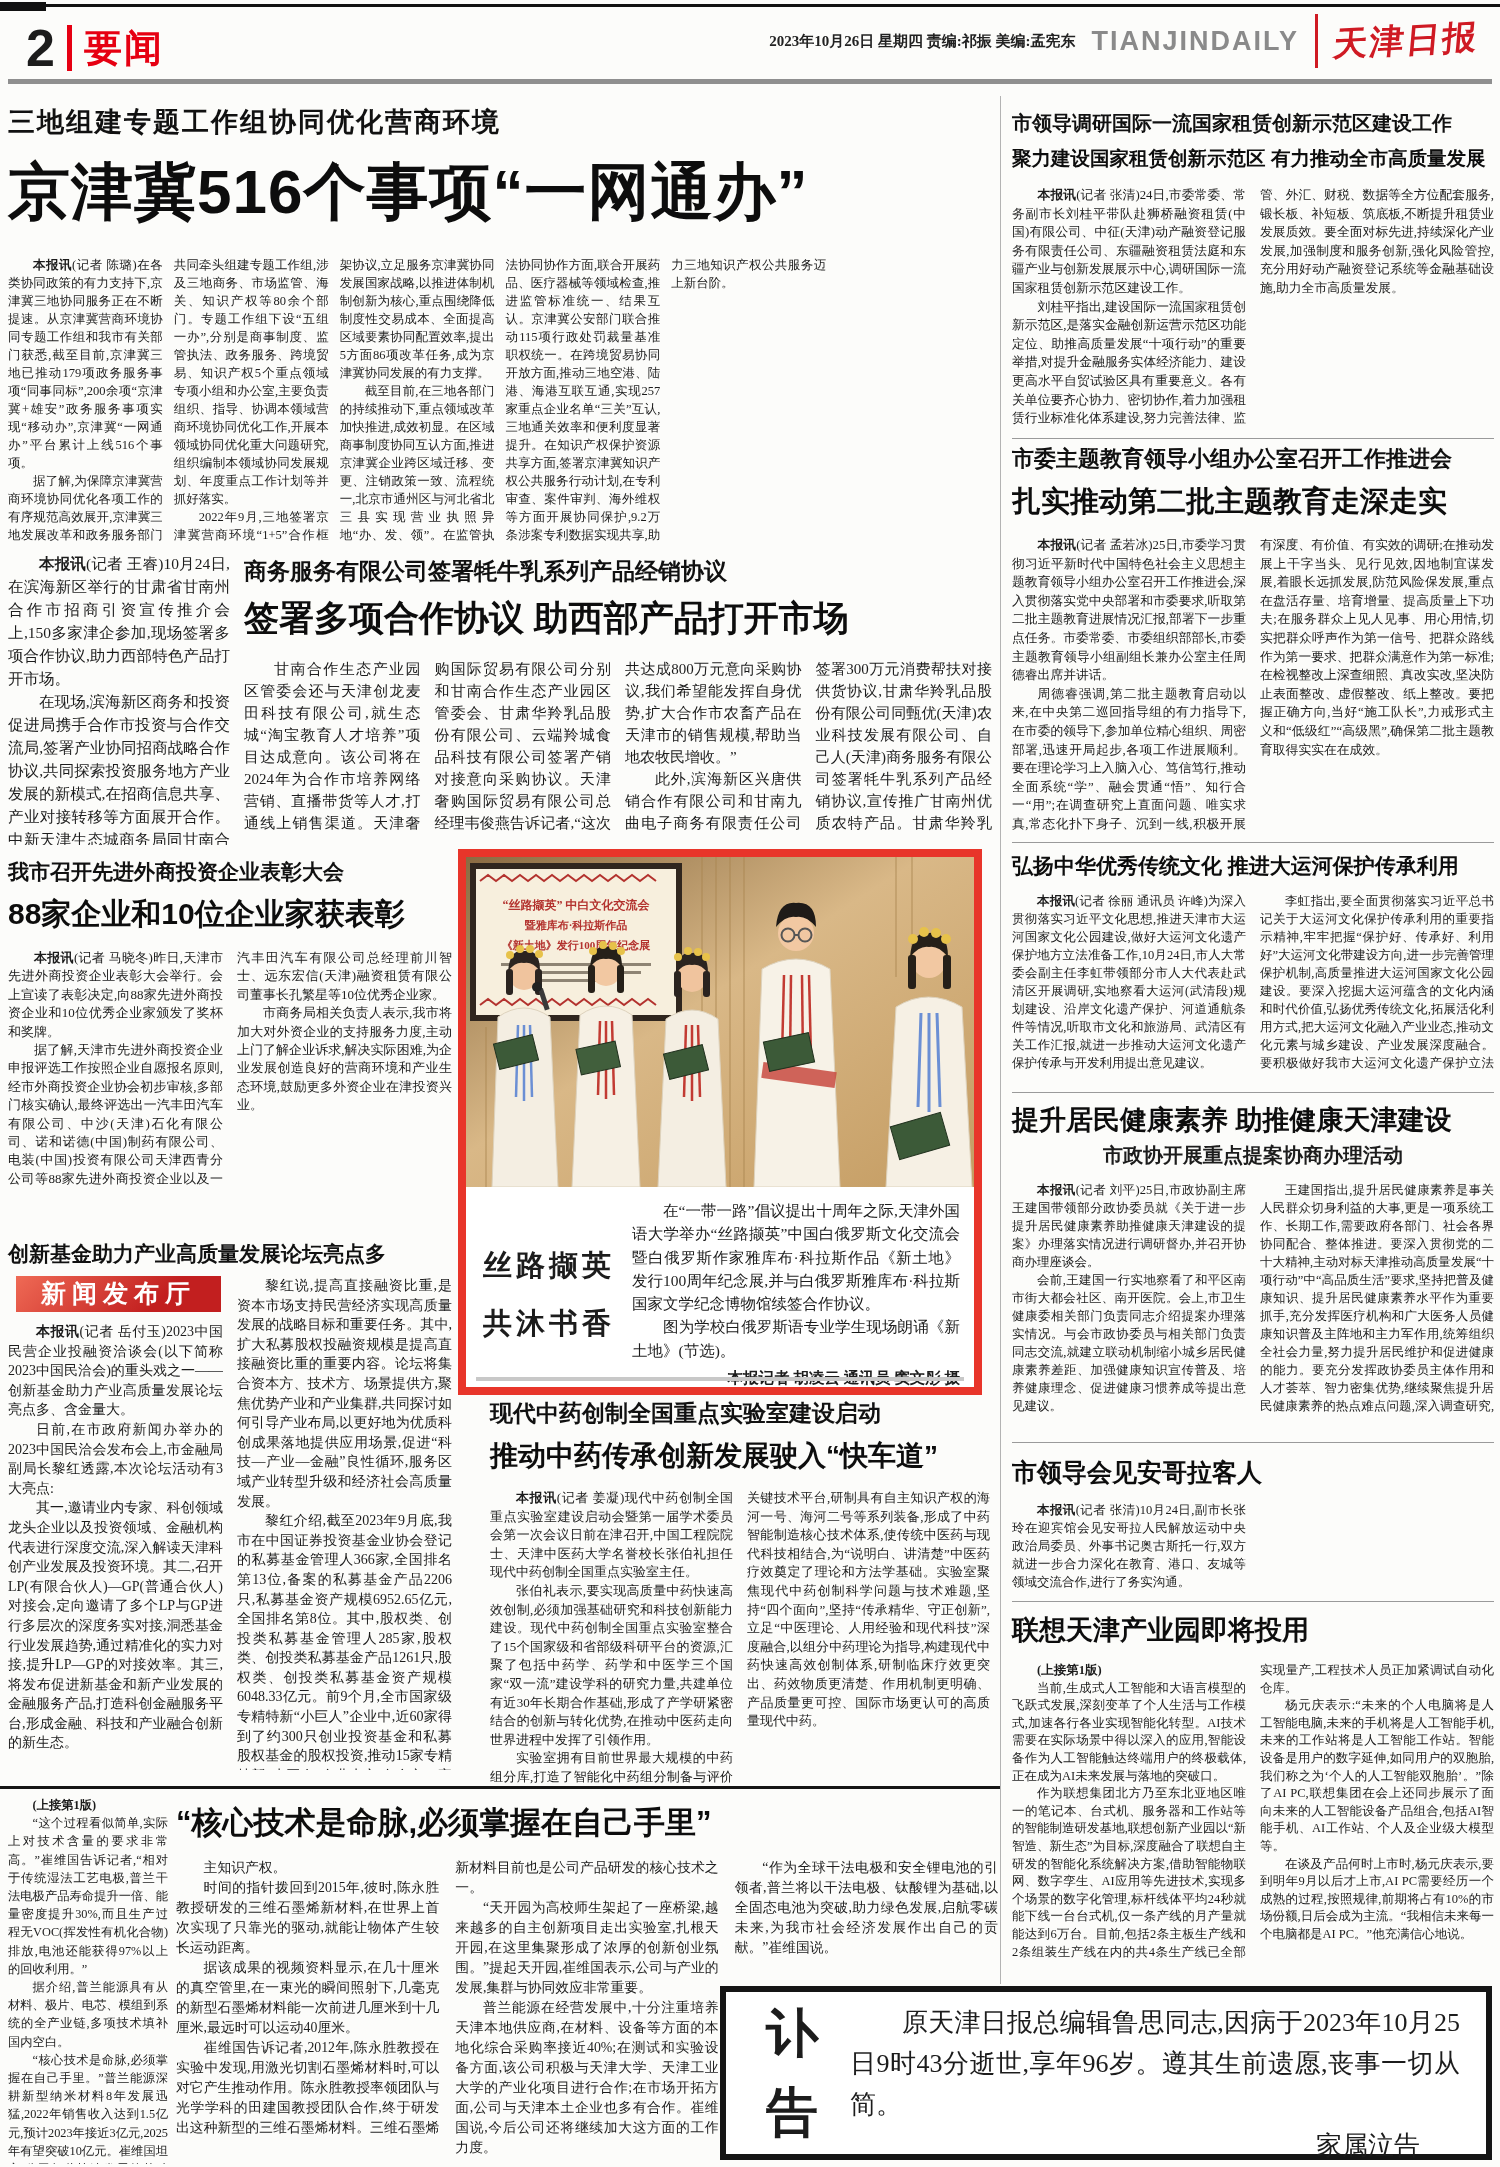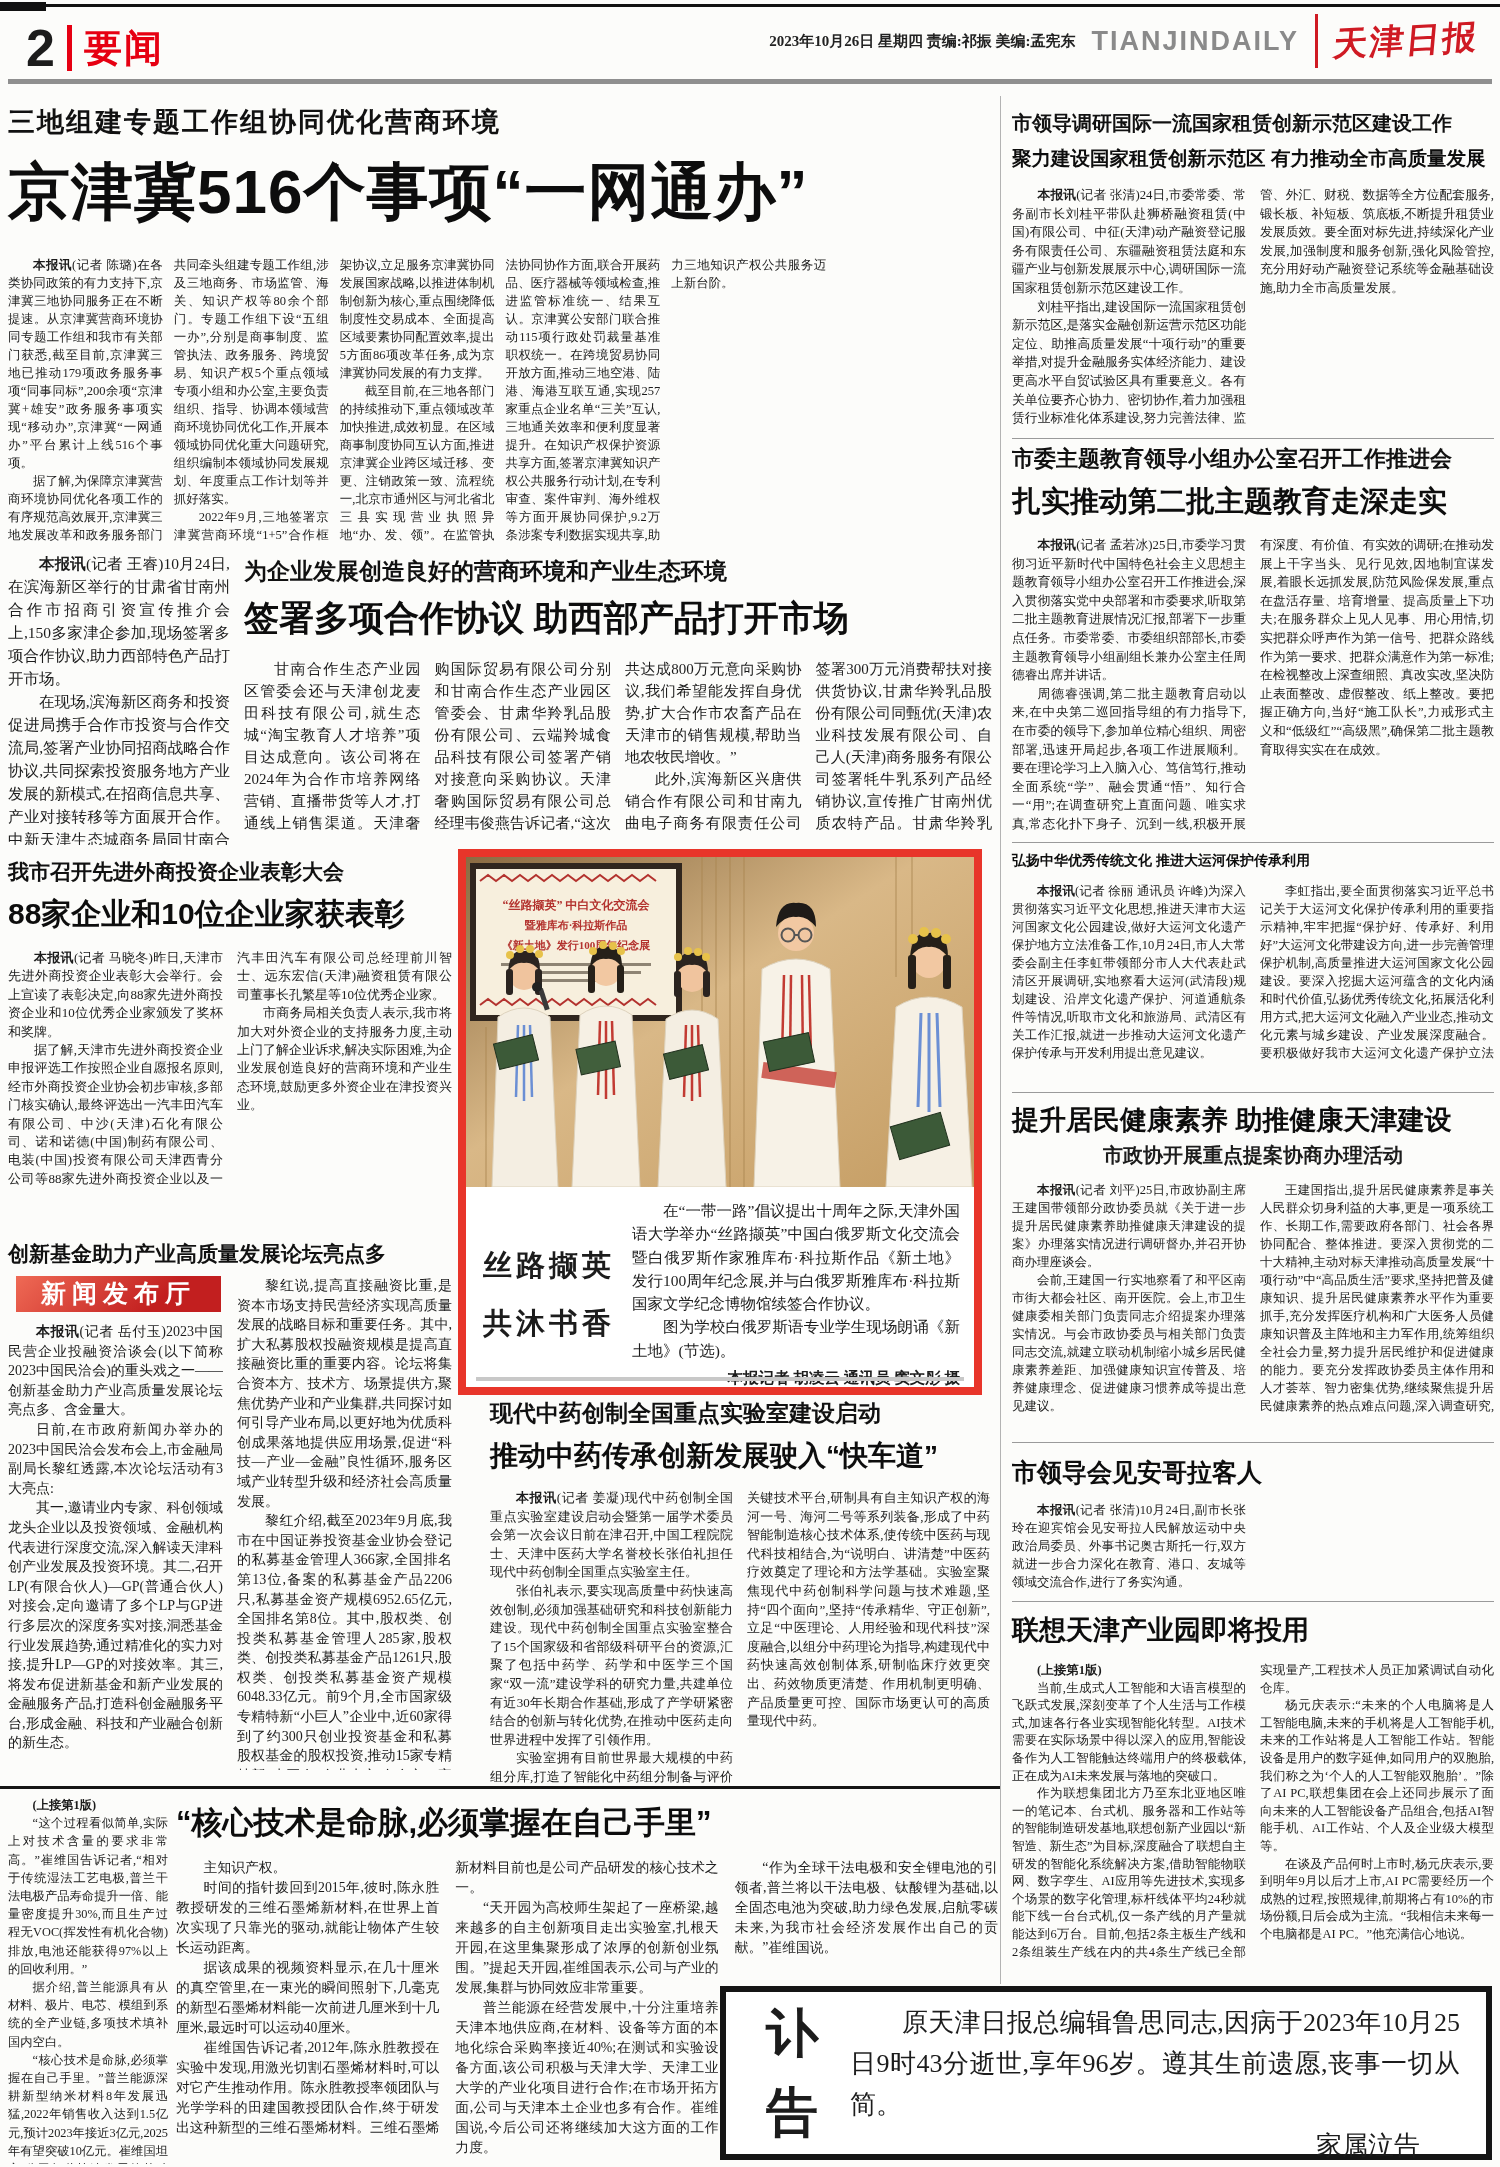--- a/index.html
+++ b/index.html
@@ -69,21 +69,21 @@
   #photo-block .photo-wrap { width:508px; height:330px; overflow:hidden; }
   .photo-caption { display:flex; gap:14px; padding:12px 14px 4px; position:relative; }
   .cap-title { width:138px; font-size:29px; font-weight:bold; letter-spacing:4px; text-align:center; align-self:center; line-height:2.0; }
   .cap-text { flex:1; font-size:15.5px; line-height:1.5; text-align:justify; }
   .cap-text p { text-indent:2em; }
   .cap-credit { text-align:right; font-weight:bold; margin-top:4px; font-size:15.5px; }
   .cap-rule { position:absolute; left:10px; right:10px; bottom:6px; height:4px; background:#c8c8c8; }
 
   
   #art-canal { left:1012px; top:848px; width:482px; height:242px; }
-  #art-canal .headline { font-size:14px; margin:4px 0 12px; }
+  #art-canal .headline { font-size:21px; margin:4px 0 12px; }
   #art-canal .body { column-count:2; column-gap:14px; height:196px; font-size:12.5px; line-height:18px; }
 
   
   #art-health { left:1012px; top:1096px; width:482px; height:344px; }
   #art-health .headline { font-size:27px; margin:6px 0 4px; }
   #art-health .subhead { font-family:"Liberation Sans","DejaVu Sans",sans-serif; font-weight:bold; text-align:center; font-size:20px; margin-bottom:12px; }
   #art-health .body { column-count:2; column-gap:14px; height:258px; font-size:12.5px; line-height:18px; }
 
   
   #art-fund { left:8px; top:1188px; width:444px; height:596px;margin-top:48px; }
@@ -182,21 +182,21 @@
       </div>
   </div>
   <div class="hdiv" style="top:842px;"></div>
 
   <div id="art-gannan" class="abs">
     <div class="g-col1">
         <p><b>本报讯</b>(记者 王睿)10月24日,在滨海新区举行的甘肃省甘南州合作市招商引资宣传推介会上,150多家津企参加,现场签署多项合作协议,助力西部特色产品打开市场。</p>
         <p>在现场,滨海新区商务和投资促进局携手合作市投资与合作交流局,签署产业协同招商战略合作协议,共同探索投资服务地方产业发展的新模式,在招商信息共享、产业对接转移等方面展开合作。中新天津生态城商务局同甘南合作生态产业园区管委会签署互助招商协议,双方将在资源信息交流、招商引资协作等领域,分享地方特色产业结构、品种、规模,借鉴园区建设、品牌打造的经验。</p>
       </div>
     <div class="g-right">
-      <div class="kicker">为企业发展创造良好的营商环境和产业生态环境</div>
+      <div class="kicker">商务服务有限公司签署牦牛乳系列产品经销协议</div>
       <div class="headline">签署多项合作协议 助西部产品打开市场</div>
       <div class="g-body body">
           <p>甘南合作生态产业园区管委会还与天津创龙麦田科技有限公司,就生态城“淘宝教育人才培养”项目达成意向。该公司将在2024年为合作市培养网络营销、直播带货等人才,打通线上销售渠道。天津奢购国际贸易有限公司分别和甘南合作生态产业园区管委会、甘肃华羚乳品股份有限公司、云端羚城食品科技有限公司签署产销对接意向采购协议。天津奢购国际贸易有限公司总经理韦俊燕告诉记者,“这次共达成800万元意向采购协议,我们希望能发挥自身优势,扩大合作市农畜产品在天津市的销售规模,帮助当地农牧民增收。”</p>
           <p>此外,滨海新区兴唐供销合作有限公司和甘南九曲电子商务有限责任公司签署300万元消费帮扶对接供货协议,甘肃华羚乳品股份有限公司同甄优(天津)农业科技发展有限公司、自己人(天津)商务服务有限公司签署牦牛乳系列产品经销协议,宣传推广甘南州优质农特产品。甘肃华羚乳品股份有限公司总经理敏少华说:“我们与3家津企进行产销对接,推广青藏高原的牦牛乳制品。企业会严把质量关,为天津乃至全国消费者提供优质产品。”</p>
         </div>
     </div>
   </div>
 
   <div id="art-award" class="abs">
     <div class="kicker">我市召开先进外商投资企业表彰大会</div>

